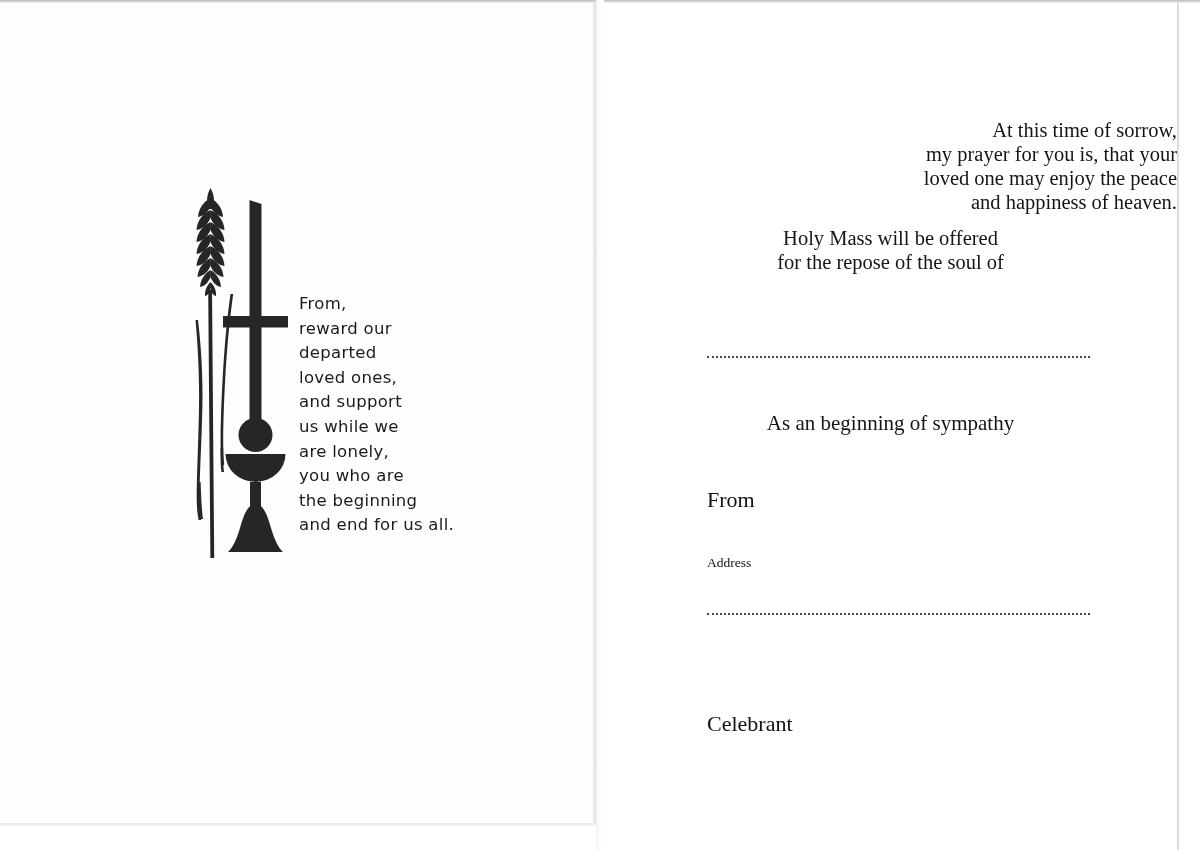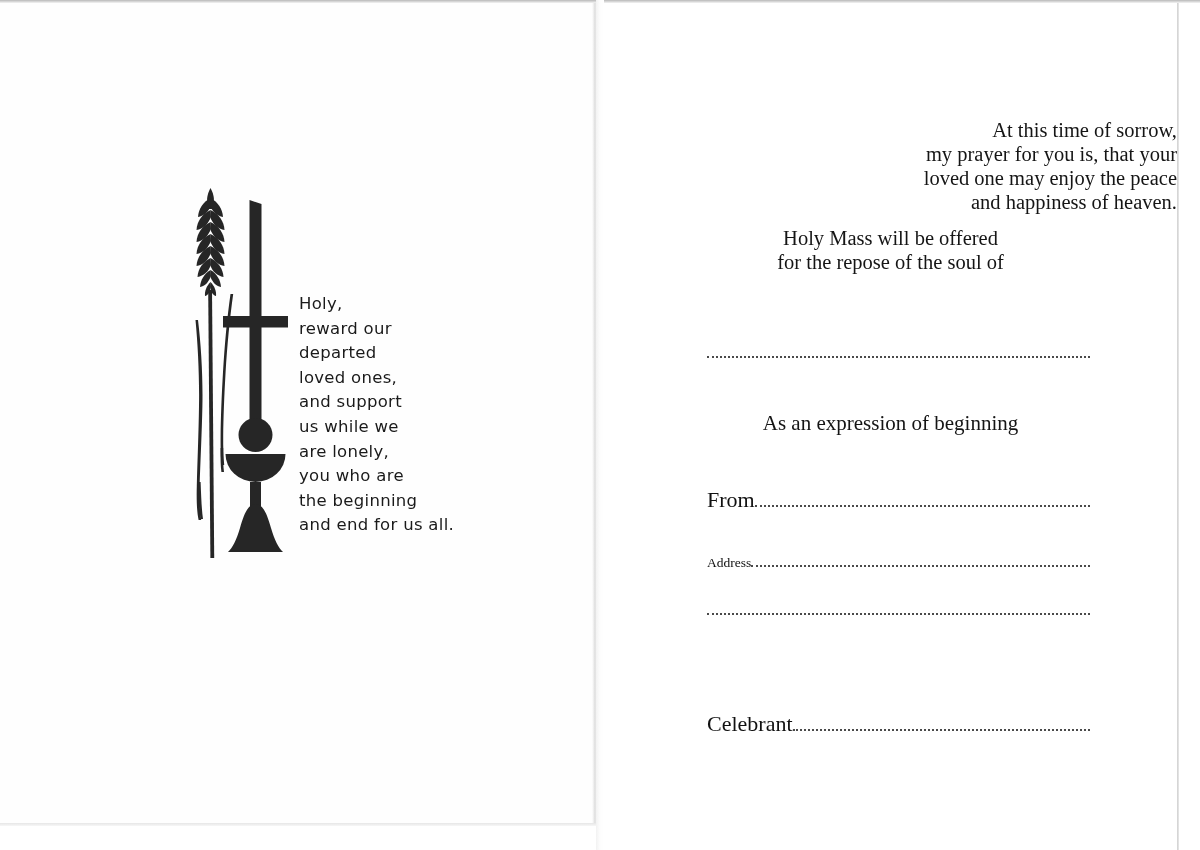--- a/index.html
+++ b/index.html
@@ -131,20 +131,21 @@
   }
   .rule-solo { left: 707px; width: 383px; }
 
   
   .field {
     position: absolute;
     left: 707px;
     width: 383px;
     display: flex;
     align-items: baseline;
+    flex-direction: column;
   }
   .field-label {
     flex: 0 0 auto;
     color: #111111;
     white-space: nowrap;
   }
   .field-dots {
     flex: 1 1 auto;
     border-bottom: 2px dotted #4a4a4a;
     height: 0.62em;
@@ -225,21 +226,21 @@
         <path d="M70.5 318
                  C63 318 59 328 55 342
                  C51.5 354 47.5 362 43 366
                  L98 366
                  C93.5 362 89.5 354 86 342
                  C82 328 78 318 70.5 318 Z"></path>
       </g>
     </svg>
   </div>
 
-  <div class="prayer">Holy,
+  <div class="prayer">From,
 reward  our
 departed
 loved ones,
 and support
 us while we
 are lonely,
 you who are
 the beginning
 and end for us all.</div>
 
@@ -250,21 +251,21 @@
   <div class="verse">At this time of sorrow,
 my prayer for you is, that your
 loved one may enjoy the peace
 and happiness of heaven.</div>
 
   <div class="verse-2">Holy Mass will be offered
 for the repose of the soul of</div>
 
   <div class="rule rule-solo" style="top:354px;"></div>
 
-  <div class="sympathy">As an expression of beginning</div>
+  <div class="sympathy">As an beginning of sympathy</div>
 
   <div class="field" style="top:487px;">
     <span class="field-label lbl-lg">From</span>
     <span class="field-dots"></span>
   </div>
 
   <div class="field" style="top:546px;">
     <span class="field-label lbl-sm">Address</span>
     <span class="field-dots"></span>
   </div>

